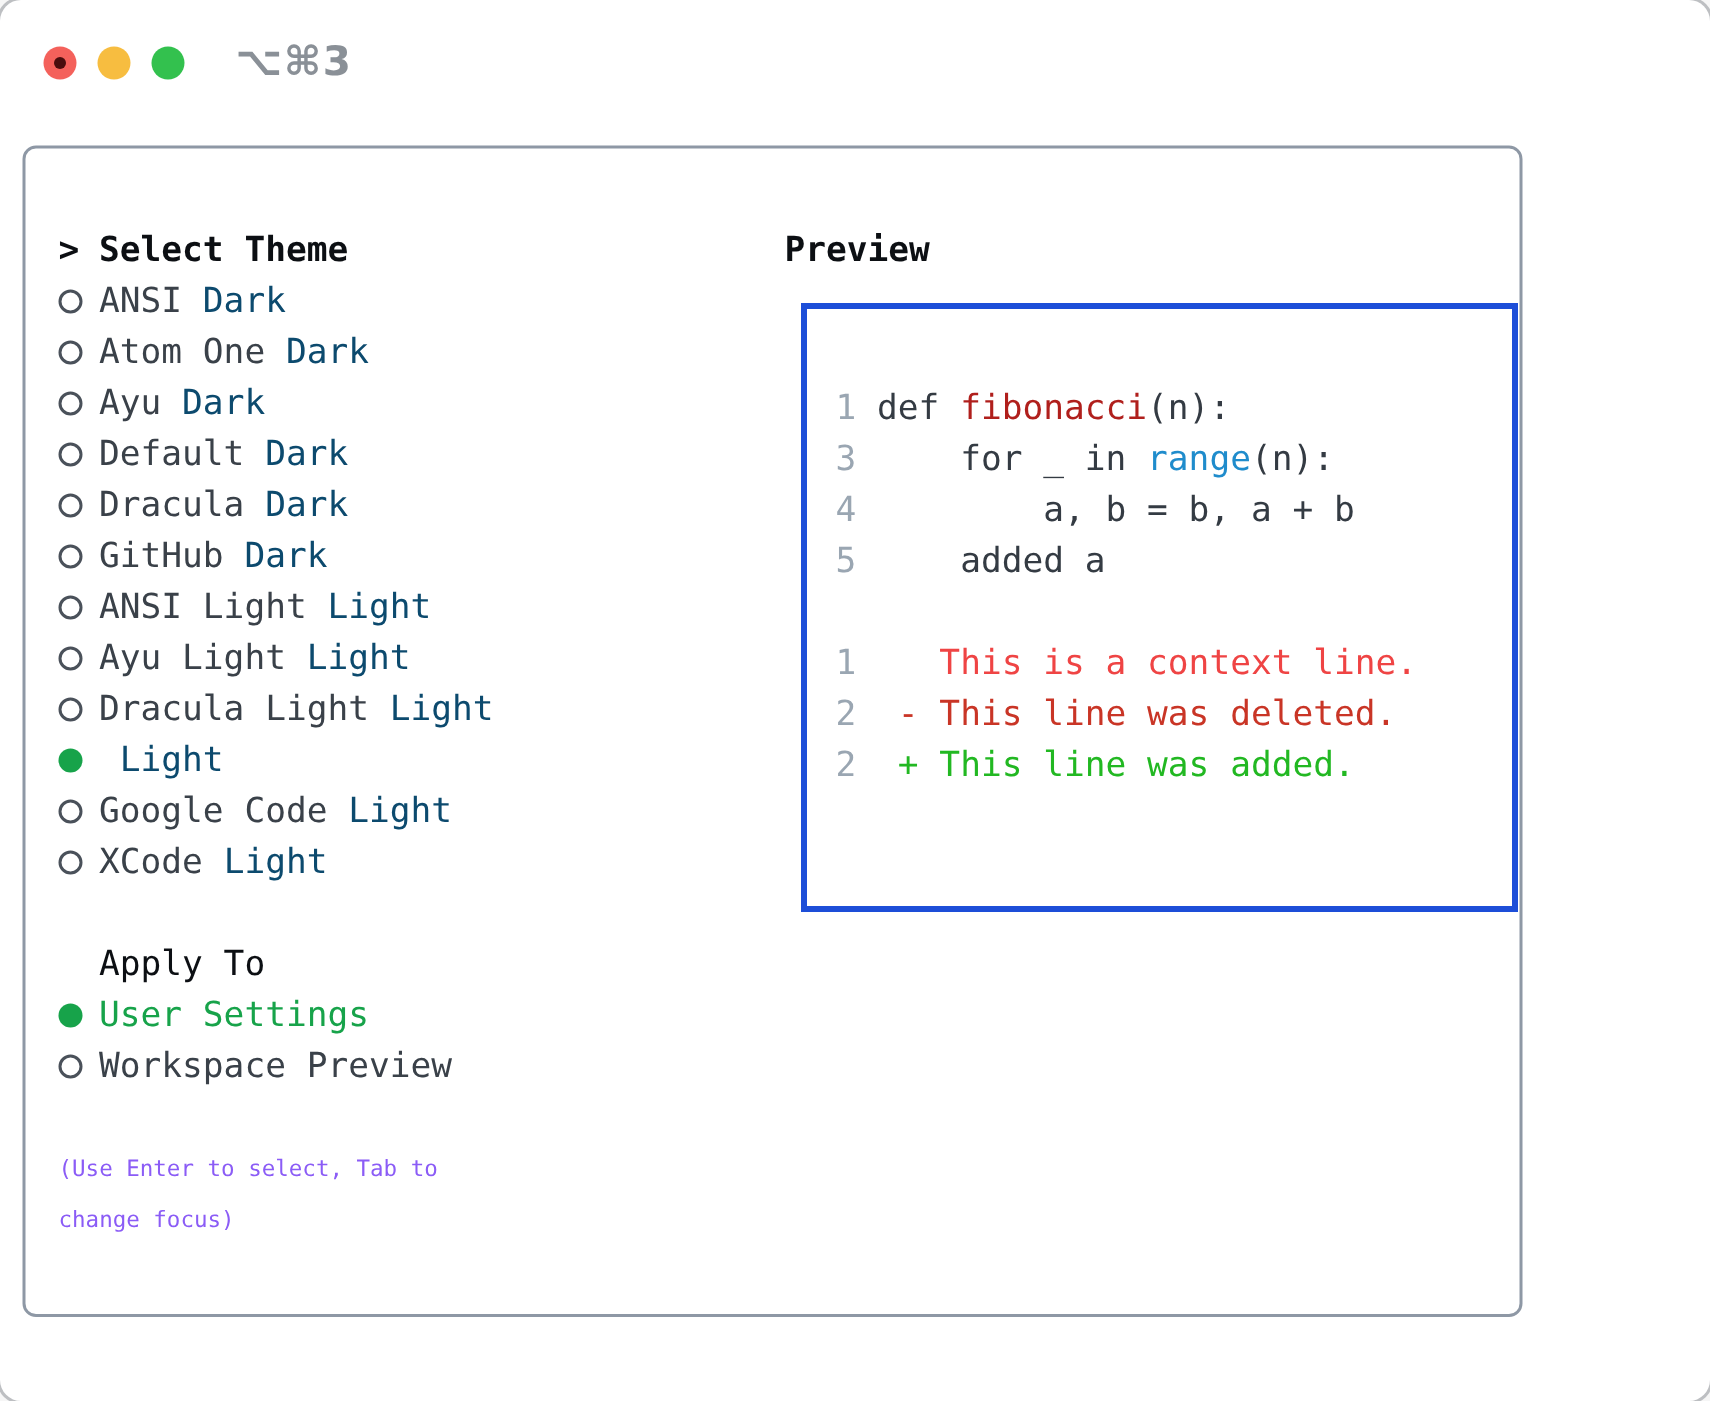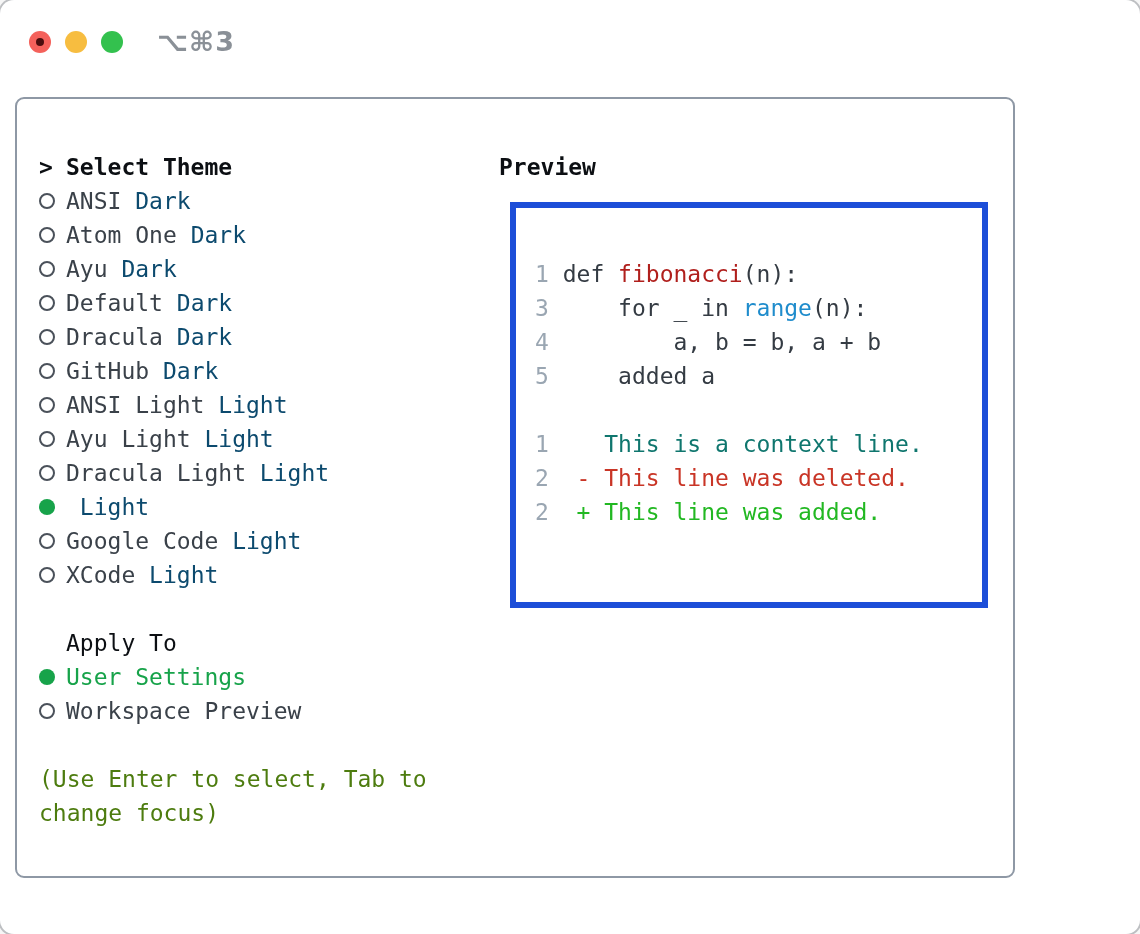--- a/index.html
+++ b/index.html
@@ -32,36 +32,36 @@
   .row{height:34px;display:flex;align-items:center;white-space:pre;}
   .marker{width:27px;display:flex;align-items:center;}
   .hmarker{font-weight:bold;color:#0c0f13;}
   .ring{width:12px;height:12px;border:2px solid #4a515a;border-radius:50%;box-sizing:content-box;}
   .dotsel{width:16px;height:16px;border-radius:50%;background:#17a34a;}
   .header-row .name{font-weight:bold;color:#0c0f13;}
   .apply-header{margin-top:34px;}
   .apply-header .name{font-weight:normal;color:#0c0f13;}
   .row.selected .name{color:#17a34a;}
   .variant{color:#0c4a6e;margin-left:1ch;}
-  .help{margin-top:34px;color:#4d7c0f;line-height:34px;font-size:23px;}
+  .help{margin-top:34px;color:#8b5cf6;line-height:34px;font-size:15px;}
   
-  .right-col{position:absolute;left:482px;top:51px;font-size:23px;}
+  .right-col{position:absolute;left:506px;top:51px;font-size:23px;}
   .preview-title{height:34px;line-height:34px;font-weight:bold;color:#0c0f13;}
   .preview-box{
     margin-top:18px;margin-left:11px;width:478px;height:406px;
-    border:6px solid #1d4ed8;box-sizing:border-box;
+    border:4px solid #1d4ed8;box-sizing:border-box;
     padding-top:49px;padding-left:19px;overflow:hidden;background:#ffffff;
   }
   .code-line{height:34px;line-height:34px;white-space:pre;font-size:23px;}
   .lnum{color:#9aa6b2;}
   .tok-text{color:#343b43;}
   .tok-func{color:#b01f1c;}
   .tok-num{color:#107c74;}
   .tok-builtin{color:#1f8ccc;}
-  .tok-ctx{color:#0f766e;}
+  .tok-ctx{color:#ef4444;}
   .tok-del{color:#c93526;}
   .tok-add{color:#22b822;}
 </style>
 </head>
 <body>
 
 <div class="page">
 
   <div class="titlebar">
     <span class="light red">

